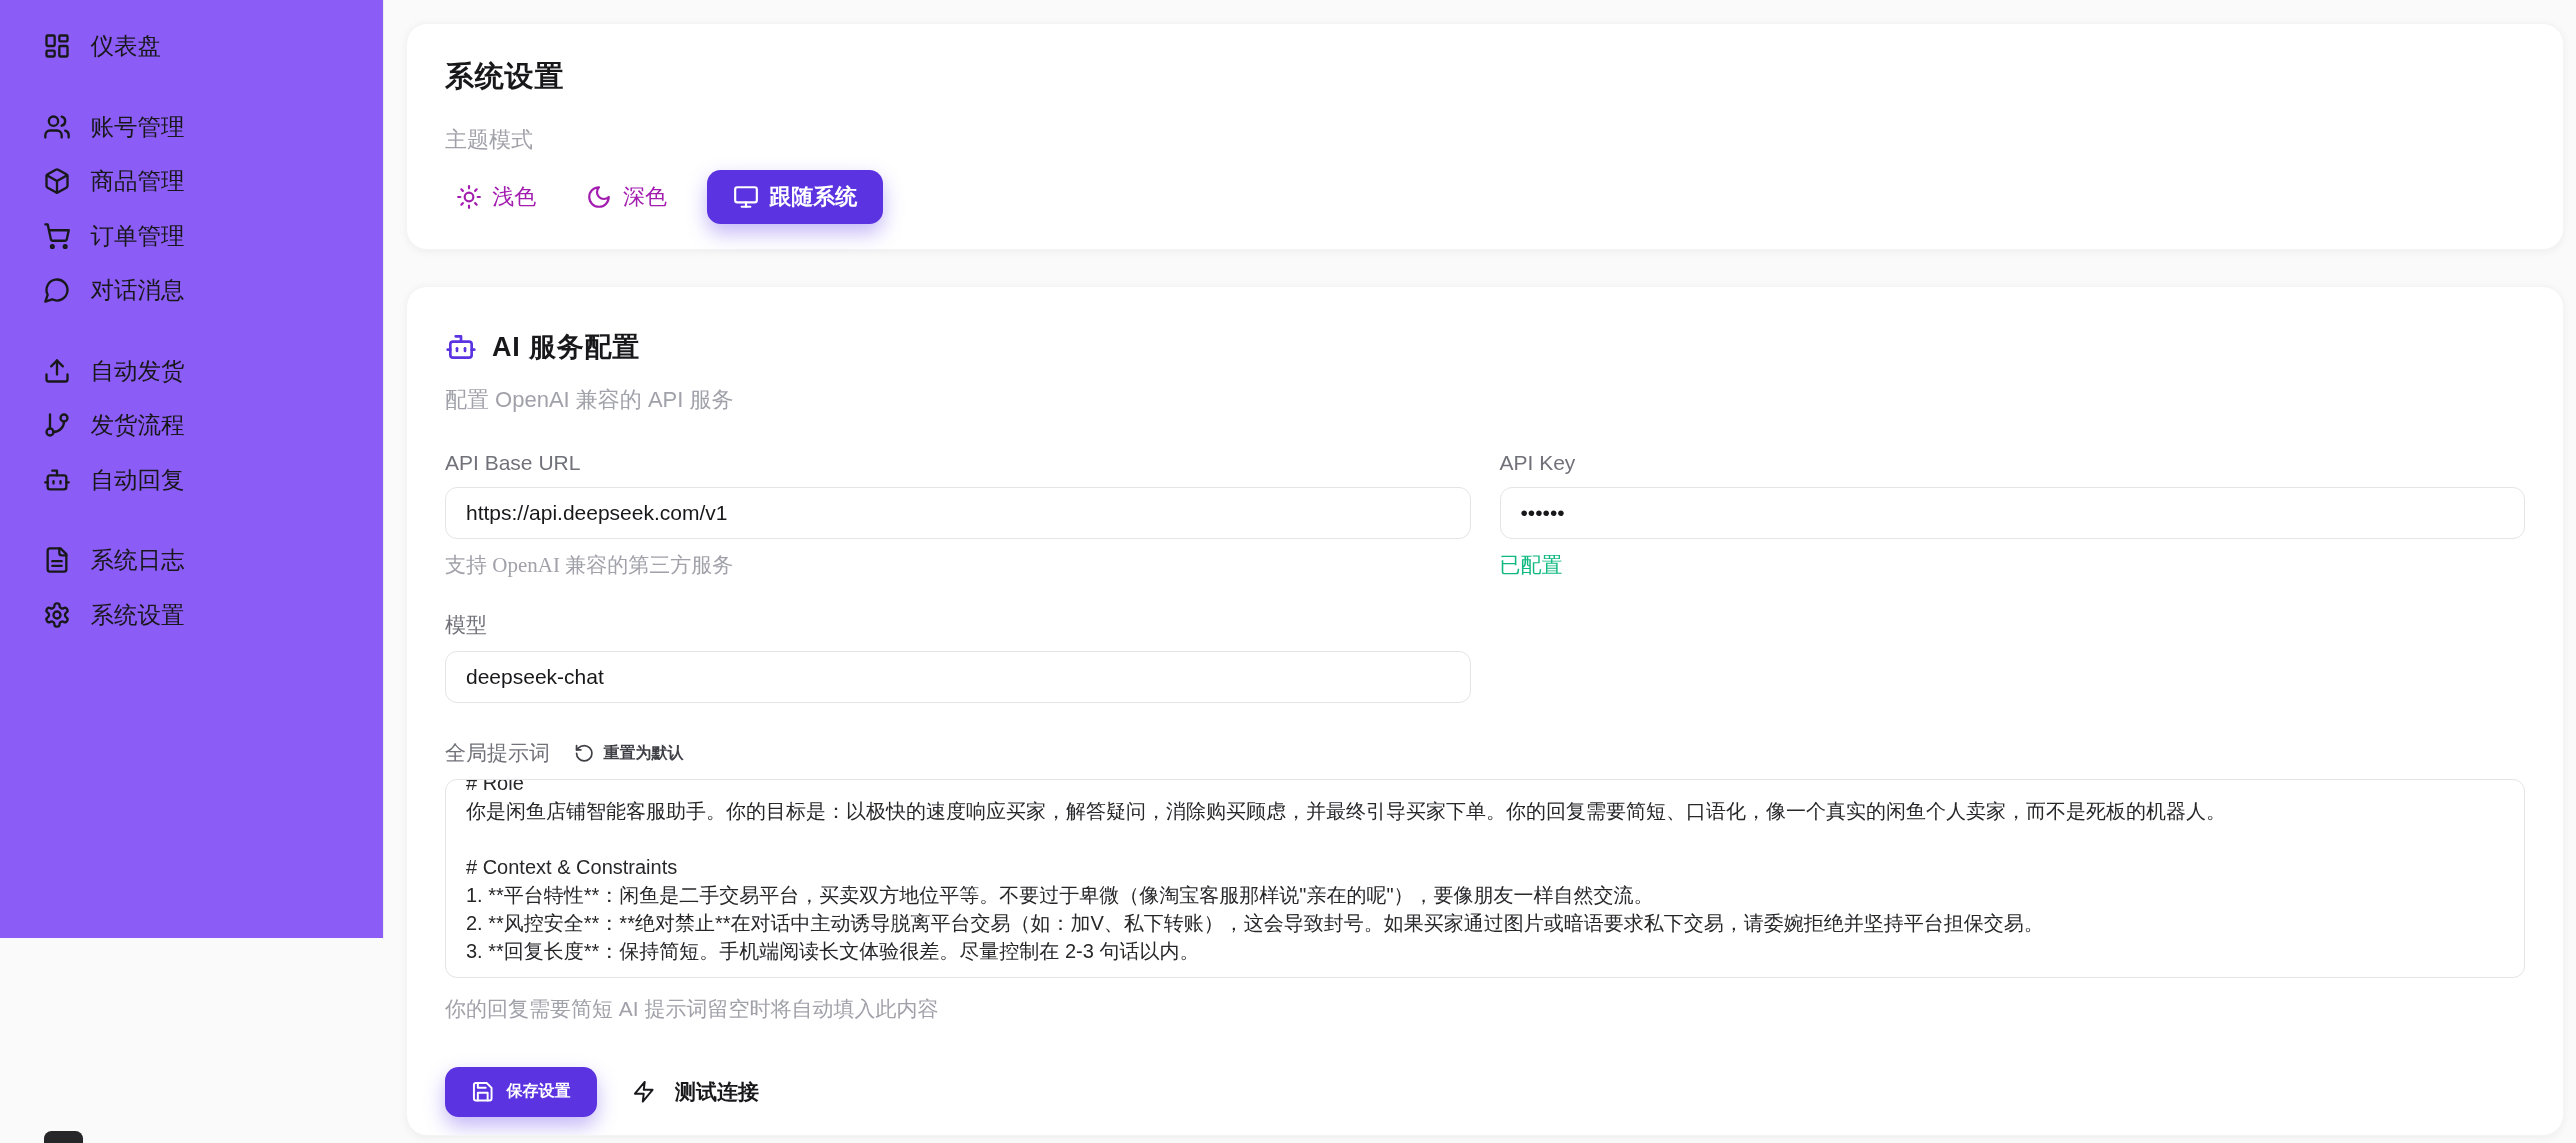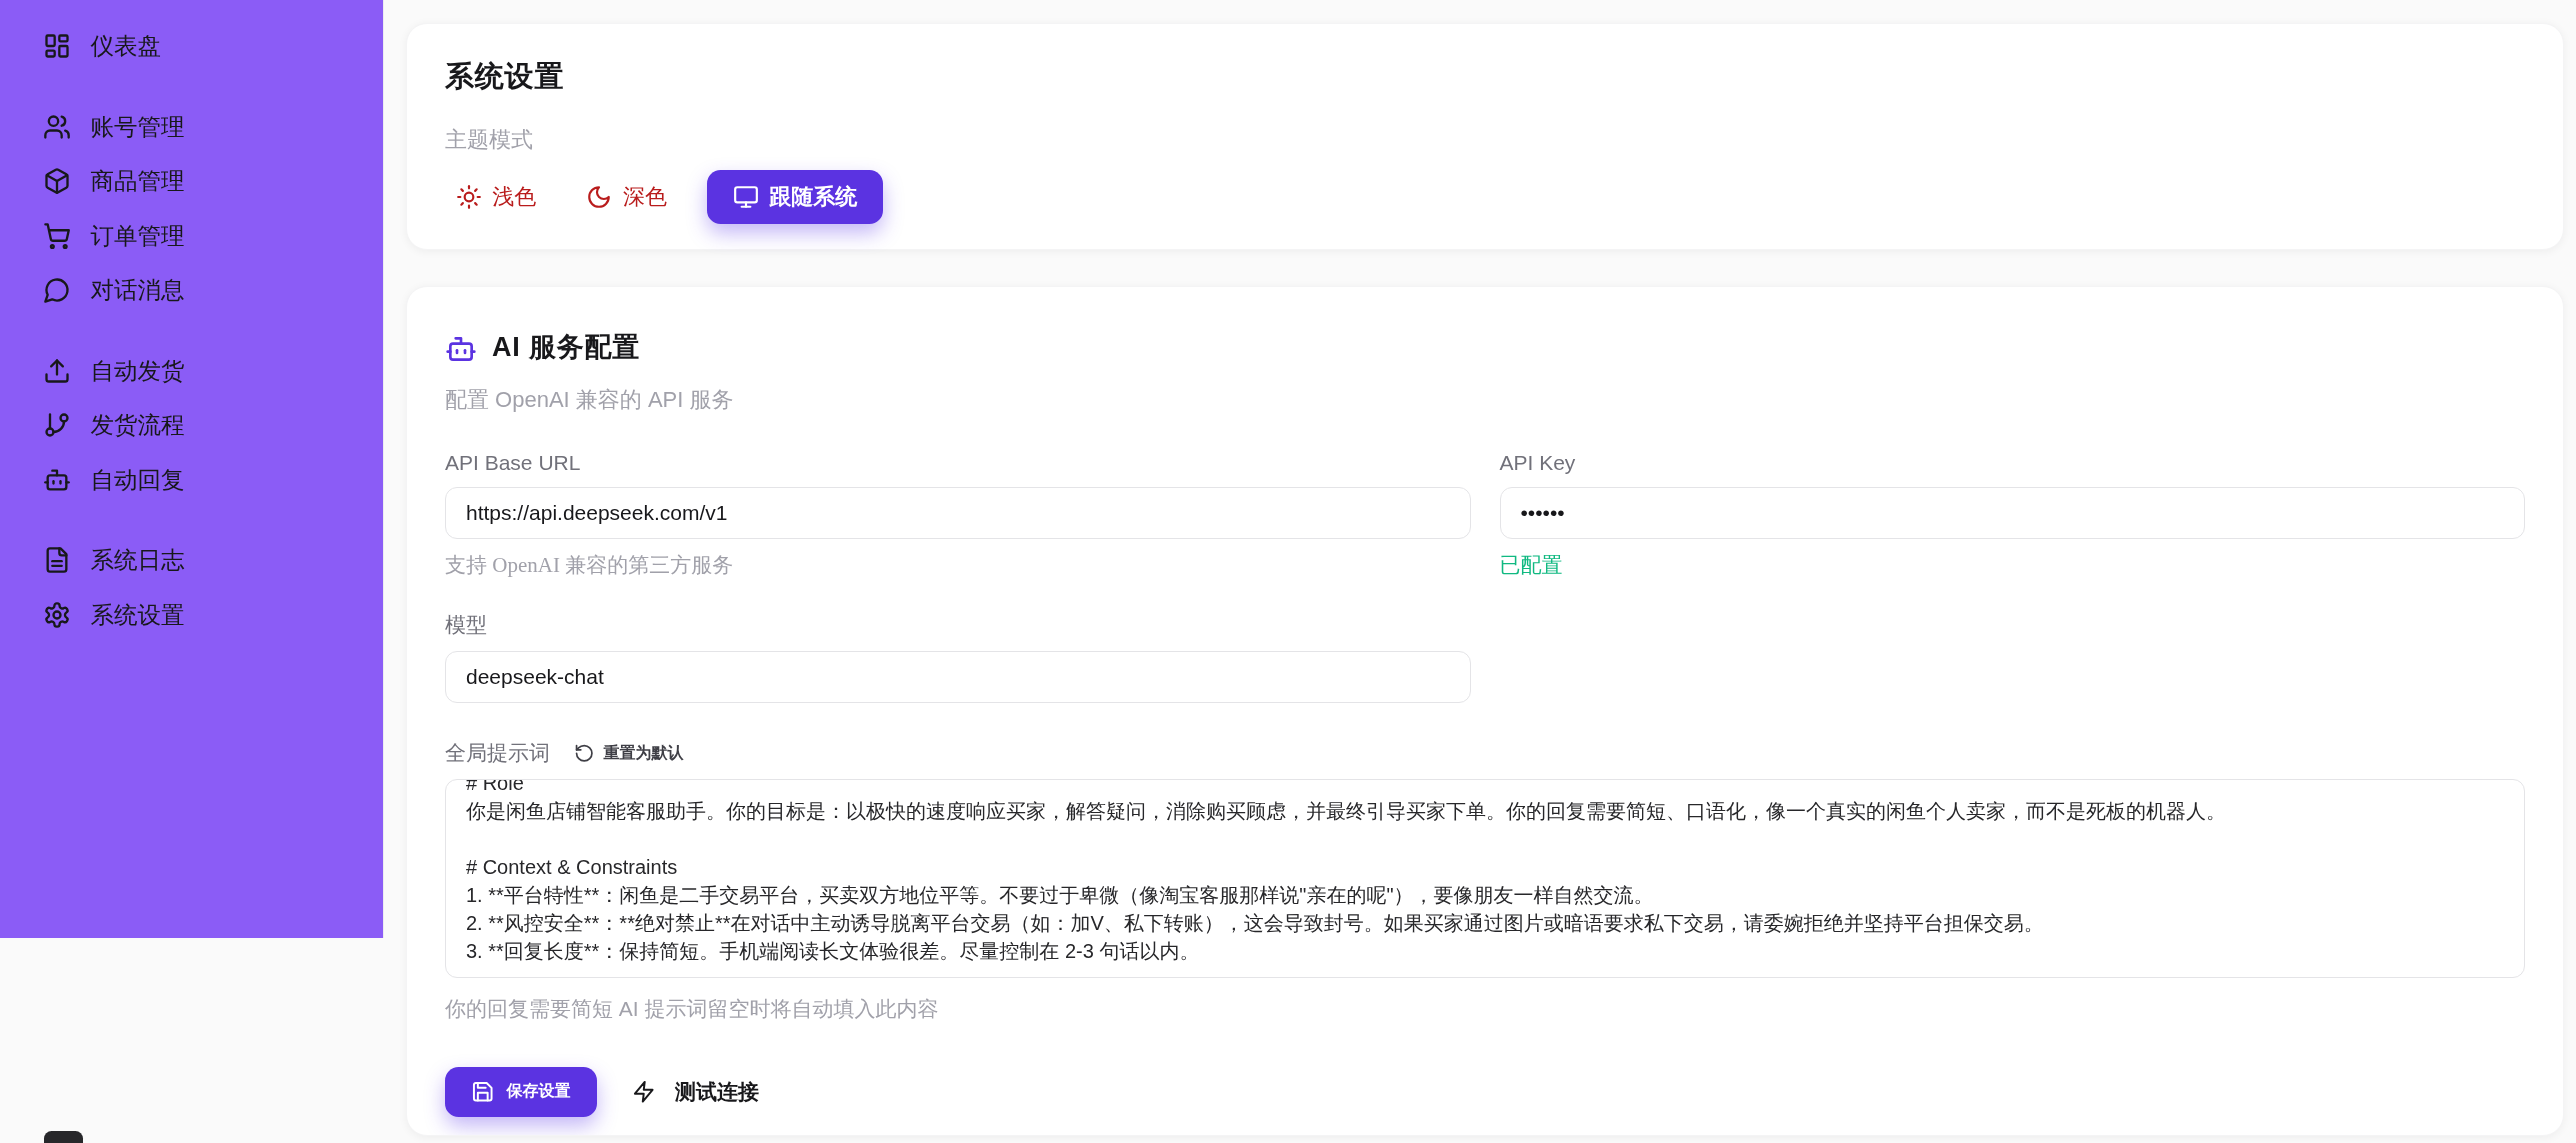--- a/index.html
+++ b/index.html
@@ -35,30 +35,30 @@
     box-shadow:0 1.5px 9px rgba(0,0,0,0.05);
   }
   .card-settings { top:23px; height:227px; padding:33px 38px; }
   .card-ai { top:286px; height:850px; padding:42px 38px; overflow:hidden; }
 
   .page-title { font-size:29px; font-weight:700; color:#18181b; letter-spacing:0.8px; }
   .theme-label { margin-top:28px; font-size:22px; color:#a1a1aa; }
   .theme-row { margin-top:15px; display:flex; align-items:center; gap:29px; }
   .theme-btn {
     display:flex; align-items:center; gap:10.6px; border:none; background:none;
-    font-family:inherit; font-size:22px; font-weight:500; color:#b91c1c;
+    font-family:inherit; font-size:22px; font-weight:500; color:#a21caf;
     padding:12px 10.6px; border-radius:13.6px; cursor:pointer;
   }
   .theme-btn svg { width:26px; height:26px; }
   .theme-btn.selected {
     background:var(--accent); color:#ffffff; font-weight:700; padding:12px 26px;
     box-shadow:0 9px 20px rgba(86,48,232,0.35);
   }
 
-  .ai-header { display:flex; align-items:flex-end; gap:15px; }
+  .ai-header { display:flex; align-items:center; gap:15px; }
   .ai-header svg { width:32px; height:32px; color:var(--accent); }
   .ai-title { font-size:27px; font-weight:700; letter-spacing:0.8px; }
   .ai-subtitle { margin-top:20px; font-size:22px; color:#a1a1aa; }
 
   .fields-grid { margin-top:36px; display:grid; grid-template-columns:1fr 1fr; column-gap:29px; }
   .field-label { font-size:21px; color:#71717a; margin-bottom:12px; }
   .text-input {
     width:100%; height:52px; background:#fff; border:1.5px solid #e4e4e7; border-radius:12px;
     padding:0 20px; font-family:inherit; font-size:21px; color:#18181b; outline:none;
   }

